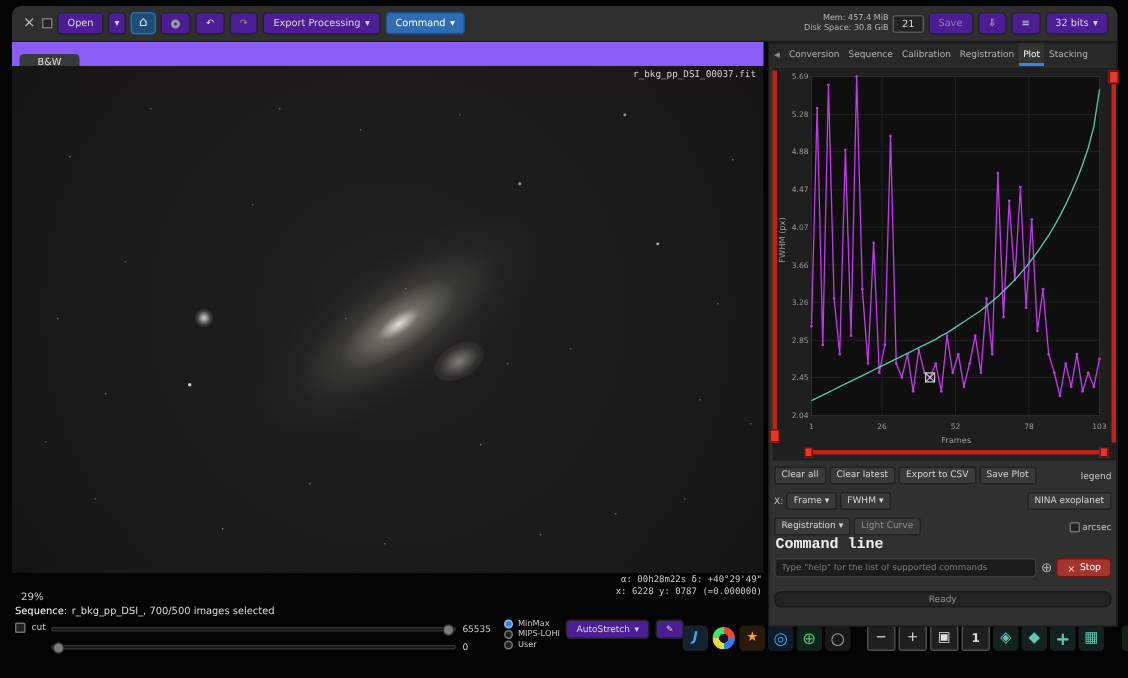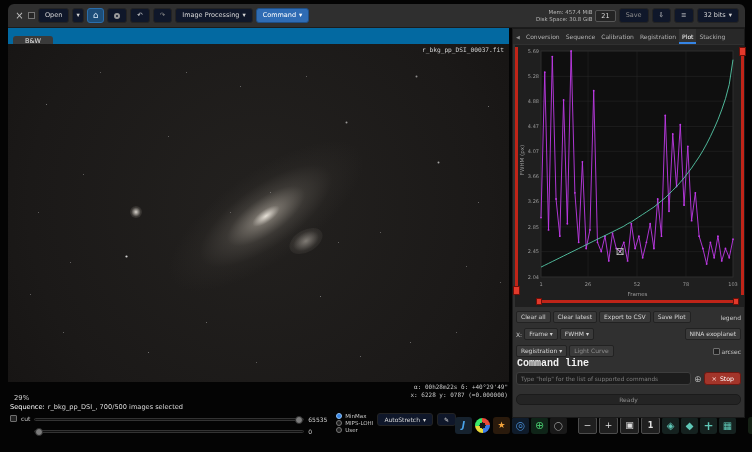--- a/index.html
+++ b/index.html
@@ -5,36 +5,36 @@
   *{box-sizing:border-box;margin:0;padding:0;}
   html,body{width:752px;height:452px;background:#000;}
   body{font-family:"DejaVu Sans",sans-serif;color:#ddd;overflow:hidden;}
   .screen{position:absolute;inset:0;width:752px;height:452px;background:#040404;}
 
   
   .titlebar{position:absolute;left:8px;top:4px;width:737px;height:24px;background:#2f2f2f;
     border-radius:6px 6px 0 0;display:flex;align-items:center;gap:3px;padding:0 6px;border-bottom:1px solid #1c1c1c;}
   .tb-close{color:#bdbdbd;font-size:10px;width:11px;text-align:center;line-height:1;}
   .tb-winicon{width:7px;height:7px;border:1px solid #767676;background:#262626;display:inline-block;}
-  .btn{background:#0f172a;border:1px solid #232323;border-radius:3px;color:#d8d8d8;font-size:6.5px;
+  .btn{background:#4c1d95;border:1px solid #232323;border-radius:3px;color:#d8d8d8;font-size:6.5px;
     height:15px;padding:0 6px;display:inline-flex;align-items:center;gap:3px;line-height:1;white-space:nowrap;}
   .btn.caret{padding:0 3px;}
   .btn.home{background:#1d4e79;border-color:#2a6eac;color:#d7e8f7;font-size:9px;padding:0 5px;}
   .btn.dim{color:#8b8b8b;}
   .btn.accent{background:#2f6cb4;border-color:#1d4e86;color:#fff;}
   .rec-dot{width:6px;height:6px;border-radius:50%;border:2px solid #9a9a9a;display:inline-block;}
   .tb-center{position:absolute;left:50%;transform:translateX(-50%);top:4px;text-align:center;}
   .tb-title{font-size:7.5px;font-weight:bold;color:#ededed;}
   .tb-path{font-size:5.8px;color:#989898;}
   .tb-right{margin-left:auto;display:flex;align-items:center;gap:3px;}
   .tb-mem{font-size:5.4px;color:#b5b5b5;text-align:right;line-height:1.2;}
   .tb-count{font-size:6.5px;color:#ddd;background:#242424;border:1px solid #565656;border-radius:2px;padding:1px 5px;}
 
   
-  .bw-strip{position:absolute;left:8px;top:28px;width:501px;height:16px;background:#0369a1;}
+  .bw-strip{position:absolute;left:8px;top:28px;width:501px;height:16px;background:#8b5cf6;}
   .bw-tab{display:inline-block;margin:3px 0 0 5px;padding:2px 12px;background:#3a3a3a;color:#e2e2e2;
     font-size:6.5px;border-radius:3px 3px 0 0;line-height:1;}
   .canvas{position:absolute;left:8px;top:44px;width:501px;height:338px;
     background:radial-gradient(circle at 50% 48%, #23211f 0%, #1b1918 75%, #171514 100%);overflow:hidden;}
   .canvas-filename{position:absolute;top:2px;right:5px;font-family:"DejaVu Sans Mono",monospace;
     font-size:6.2px;color:#d2d2d2;}
   .m31{position:absolute;left:143px;top:97px;width:230px;height:150px;border-radius:50%;
     transform:rotate(-35deg);
     background:radial-gradient(ellipse 50% 30% at 50% 50%,
       rgba(240,234,224,0.95) 0%, rgba(190,182,170,0.5) 14%, rgba(130,124,115,0.26) 40%,
@@ -152,21 +152,21 @@
     <span class="tb-winicon"></span>
     <span class="btn">Open</span>
     <span class="btn caret">▾</span>
     <span class="btn home">⌂</span>
     <span class="btn">
         <span class="rec-dot"></span>
       </span>
     <span class="btn">↶</span>
     <span class="btn dim">↷</span>
     <span class="btn">
-        <span>Image Processing</span>
+        <span>Export Processing</span>
         <span>▾</span>
       </span>
     <span class="btn accent">
         <span>Command</span>
         <span>▾</span>
       </span>
     <div class="tb-right">
       <div class="tb-mem">
         <div>Mem: 457.4 MiB</div>
         <div>Disk Space: 30.8 GiB</div>

